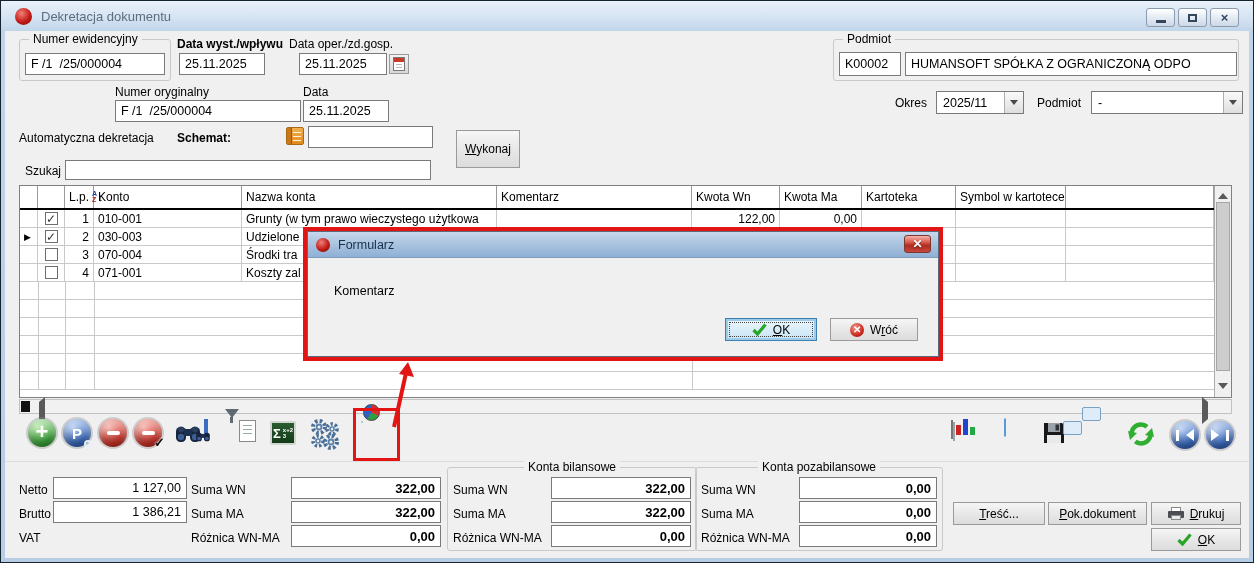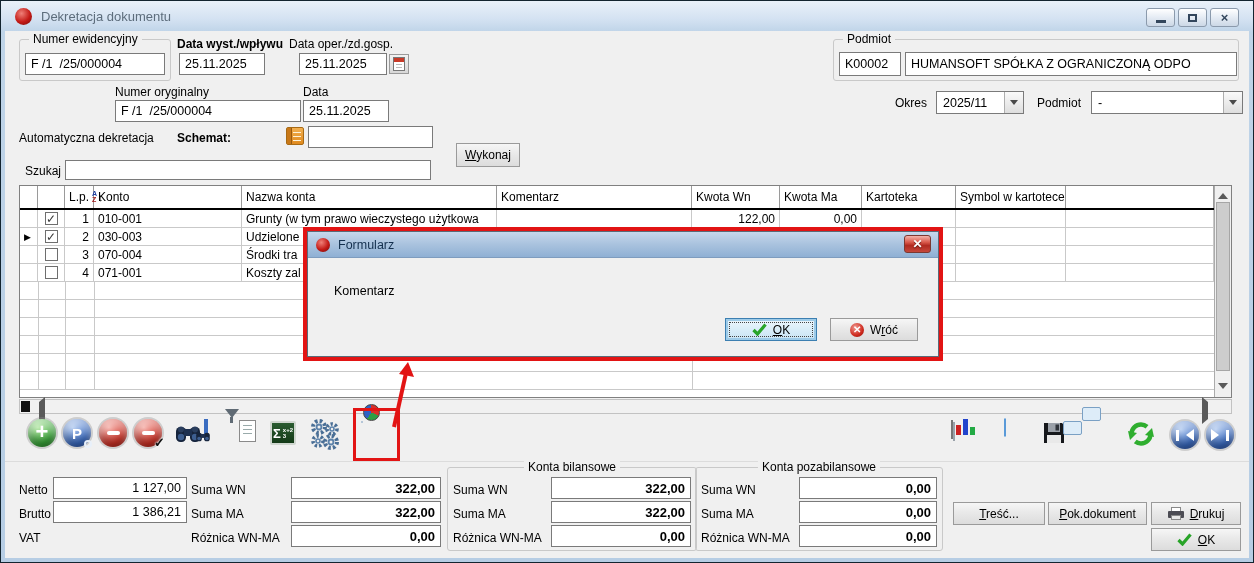--- a/index.html
+++ b/index.html
@@ -233,21 +233,21 @@
       <span>-</span>
       <span class="dd">
             <i class="tri-down"></i>
           </span>
     </div>
 
     <span class="lbl" style="left:14px;top:100px;">Automatyczna dekretacja</span>
     <span class="lbl b" style="left:172px;top:100px;">Schemat:</span>
     <span class="bookico" style="left:281px;top:96px;"></span>
     <div class="field" style="left:303px;top:95px;width:125px;height:22px;"></div>
-    <div class="btn" style="left:451px;top:112px;width:64px;height:24px;">
+    <div class="btn" style="left:451px;top:99px;width:64px;height:38px;">
       <span><u>W</u>ykonaj</span>
     </div>
 
     <span class="lbl" style="left:20px;top:133px;">Szukaj</span>
     <div class="field" style="left:60px;top:129px;width:366px;height:20px;"></div>
 
     <div class="grid">
       <div class="ghead">
         <span class="hcell c-sel"></span>
         <span class="hcell c-chk"></span>

